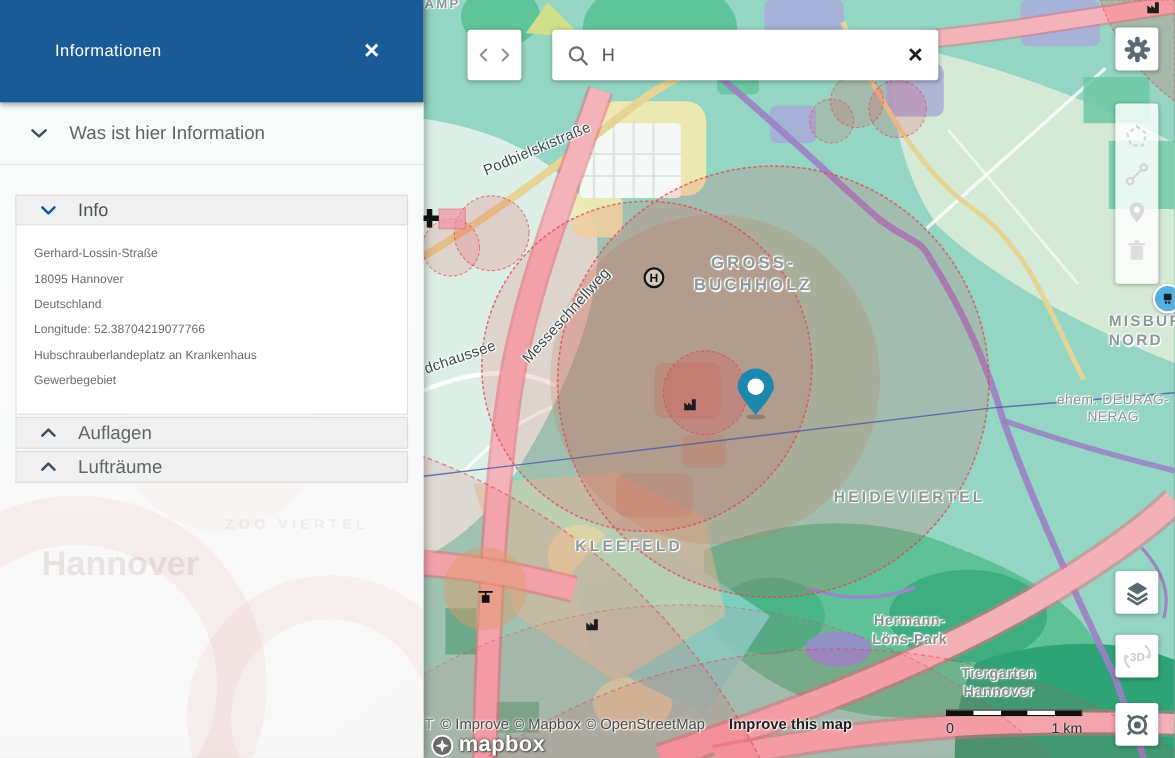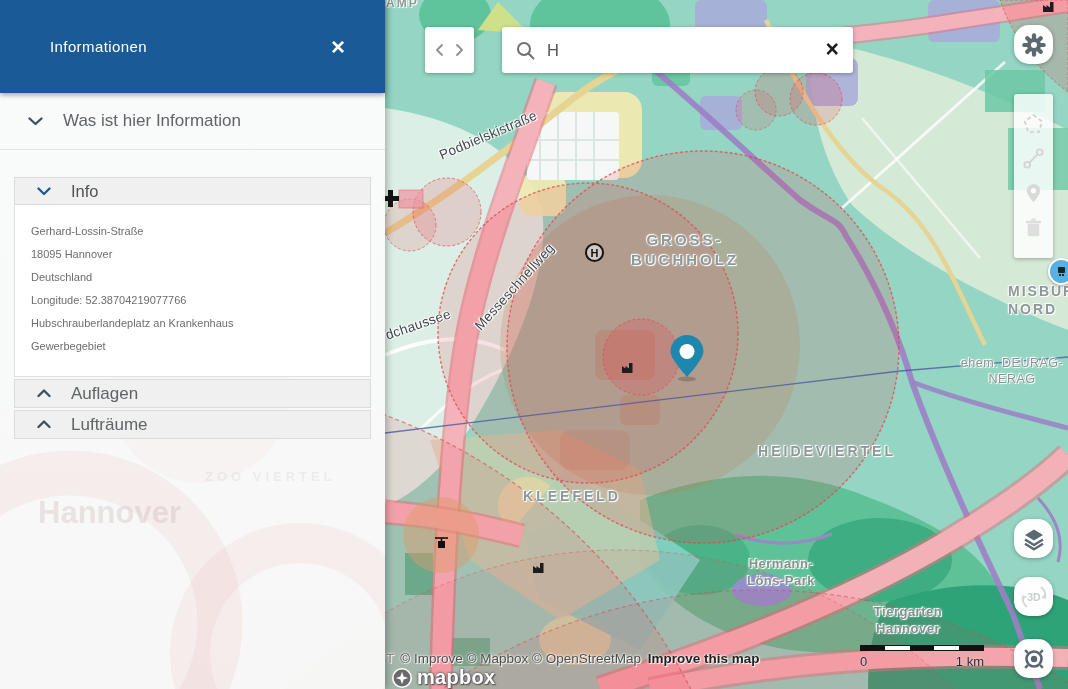--- a/index.html
+++ b/index.html
@@ -32,40 +32,40 @@
   .pin{position:absolute;left:667px;top:332px;}
 
   
   .ctl{position:absolute;background:#fff;border-radius:3px;box-shadow:0 1px 4px rgba(0,0,0,.3);}
   .nav-pair{left:425px;top:27px;width:49px;height:46px;display:flex;align-items:center;justify-content:space-evenly;}
   .nav-pair svg{display:block;cursor:pointer;}
   .searchbar{left:502px;top:27px;width:351px;height:46px;display:flex;align-items:center;padding:0 14px;gap:10px;}
   .searchbar input{flex:1;border:none;outline:none;font-size:16.5px;color:#555;background:transparent;
         font-family:"Liberation Sans","DejaVu Sans",sans-serif;}
   .clear-x{color:#1b1b1b;font-size:23px;font-weight:bold;line-height:1;cursor:pointer;margin-top:-2px;}
-  .sq-btn{width:39px;height:39px;display:flex;align-items:center;justify-content:center;cursor:pointer;border-radius:15px;}
+  .sq-btn{width:39px;height:39px;display:flex;align-items:center;justify-content:center;cursor:pointer;}
   .gear-btn{left:1014px;top:25px;}
   .draw-bar{left:1014px;top:94px;width:39px;height:164px;background:rgba(255,255,255,.82);
         display:flex;flex-direction:column;align-items:center;justify-content:space-evenly;padding:6px 0;}
   .layers-btn{left:1014px;top:519px;}
   .threed-btn{left:1014px;top:577px;position:absolute;}
   .locate-btn{left:1014px;top:639px;}
 
   
   .scale{position:absolute;left:860px;top:645px;width:124px;}
   .scale-bar{display:flex;height:6px;border:1px solid #111;background:#fff;}
   .scale-bar span{flex:1;}
   .scale-bar span:nth-child(odd){background:#111;}
   .scale-labels{display:flex;justify-content:space-between;font-size:13px;color:#1e2a2e;margin-top:3px;
         text-shadow:0 0 2px rgba(255,255,255,.8);}
 
   
   .attrib{position:absolute;left:386px;top:651px;font-size:13.5px;color:#4c4c4c;white-space:nowrap;
         text-shadow:0 0 2px #fff,0 0 3px rgba(255,255,255,.9),1px 1px 0 rgba(255,255,255,.8);}
-  .attrib .improve{font-weight:bold;color:#1f1f1f;margin-left:3px;cursor:pointer;text-align:right;}
+  .attrib .improve{font-weight:bold;color:#1f1f1f;margin-left:18px;cursor:pointer;text-align:right;}
   .attrib .pre{color:#8a8a8a;margin-right:6px;}
   .mb-logo{position:absolute;left:391px;top:666px;display:flex;align-items:center;gap:4px;}
   .mb-logo .word{color:#fff;font-weight:bold;font-size:20px;letter-spacing:.3px;
         text-shadow:0 0 2px #5a5a5a,0 0 3px #5a5a5a,1px 1px 1px #5a5a5a;}
 
   
   .sidebar{position:absolute;left:0;top:0;width:385px;height:689px;z-index:20;
         background:linear-gradient(rgba(253,253,254,.97),rgba(253,251,251,.93));
         box-shadow:2px 0 7px rgba(0,0,0,.28);display:flex;flex-direction:column;}
   .sb-header{height:93px;background:#1a5a96;color:#fff;display:flex;align-items:center;
@@ -194,21 +194,21 @@
     <div class="plbl" style="left:787px;top:442px;transform:translateX(-50%);margin-left:40px;">HEIDEVIERTEL</div>
     <div class="plbl" style="left:572px;top:487px;transform:translateX(-50%);">KLEEFELD</div>
     <div class="plbl" style="left:1008px;top:282px;text-align:left;letter-spacing:2px;">
       <span>MISBURG-</span><br>
       <span>NORD</span>
     </div>
     <div class="plbl minor" style="left:1012px;top:355px;transform:translateX(-50%);">
       <span>ehem. DEURAG-</span><br>
       <span>NERAG</span>
     </div>
-    <div class="plbl small" style="left:781px;top:556px;transform:translateX(-50%);">
+    <div class="plbl small" style="left:827px;top:556px;transform:translateX(-50%);">
       <span>Hermann-</span><br>
       <span>Löns-Park</span>
     </div>
     <div class="plbl small" style="left:908px;top:604px;transform:translateX(-50%);">
       <span>Tiergarten</span><br>
       <span>Hannover</span>
     </div>
     <div class="street" style="left:440px;top:148px;transform:rotate(-23deg);transform-origin:left center;">Podbielskistraße</div>
     <div class="street" style="left:483px;top:318px;transform:rotate(-48deg);transform-origin:left bottom;">Messeschnellweg</div>
     <div class="street" style="left:386px;top:328px;transform:rotate(-19deg);transform-origin:left center;">dchaussee</div>

